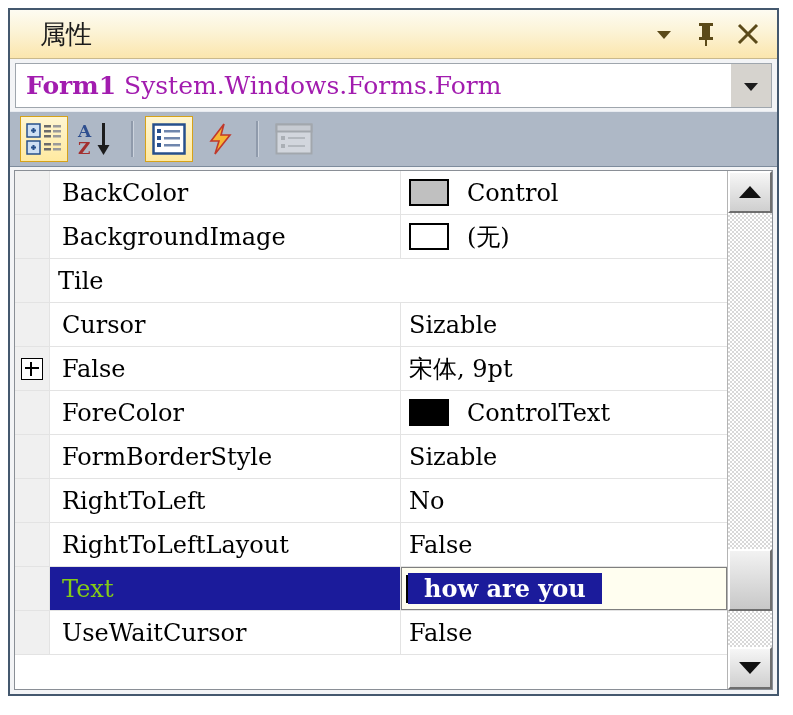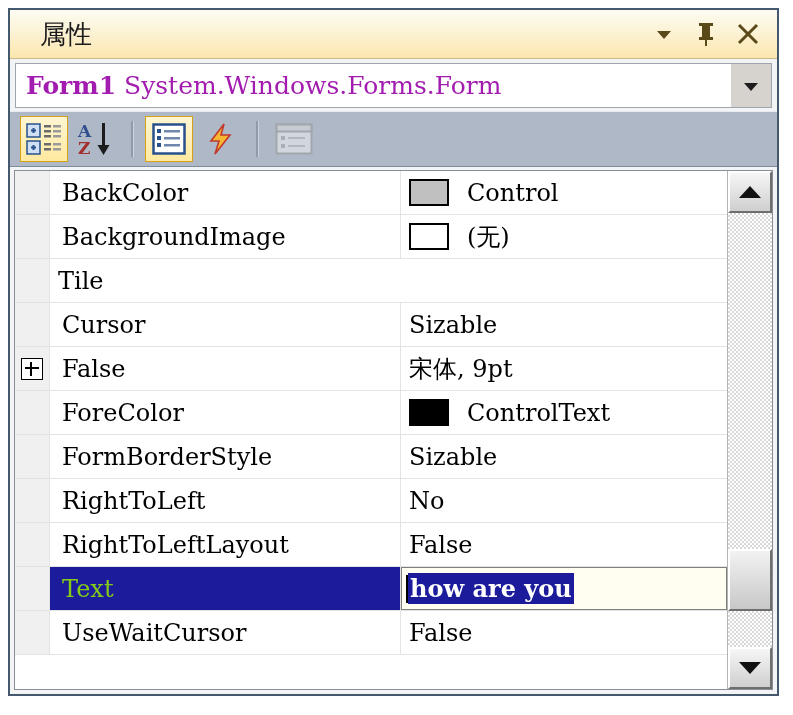--- a/index.html
+++ b/index.html
@@ -217,21 +217,21 @@
     height: 27px;
     border: 2px solid #000;
     box-sizing: border-box;
     margin-right: 18px;
     flex: 0 0 auto;
   }
   .editing-val {
     display: inline-block;
     background: #1b1b9b;
     color: #ffffff;
-    padding: 1px 2px;
+    padding: 1px 16px;
     font-weight: bold;
     font-family: "DejaVu Serif", serif;
   }
   .row.editing .valcell {
     background: #fffef0;
     border: 1px solid #7f7f7f;
     padding-left: 4px;
   }
   .caret {
     width: 2px;

